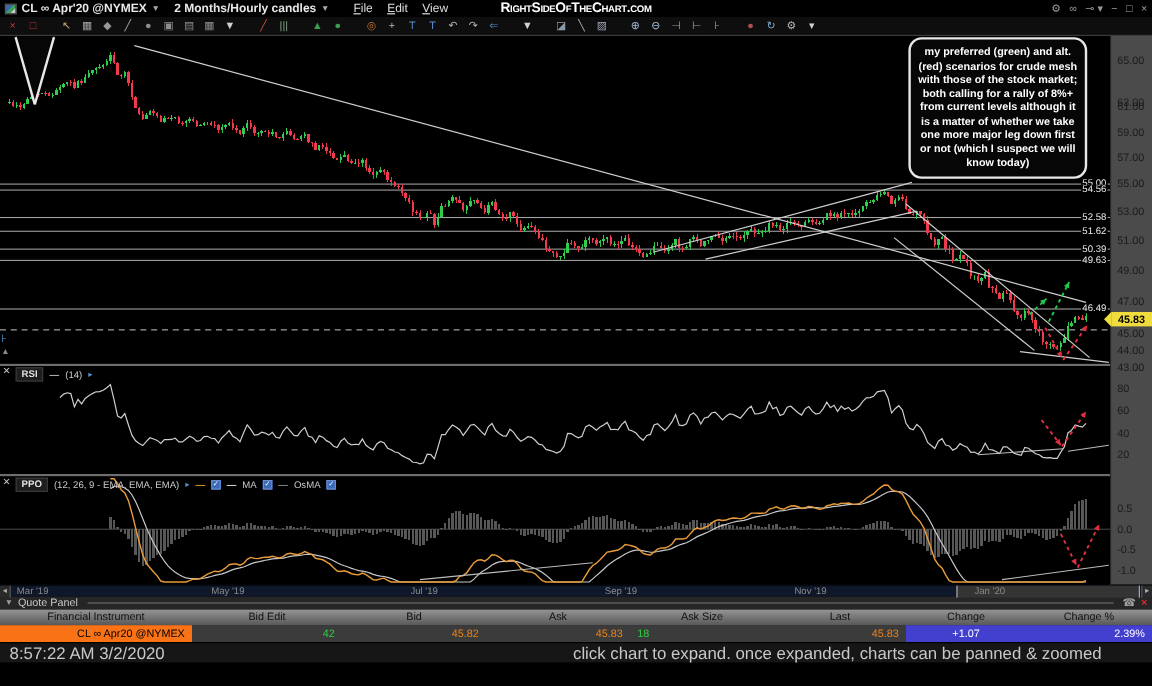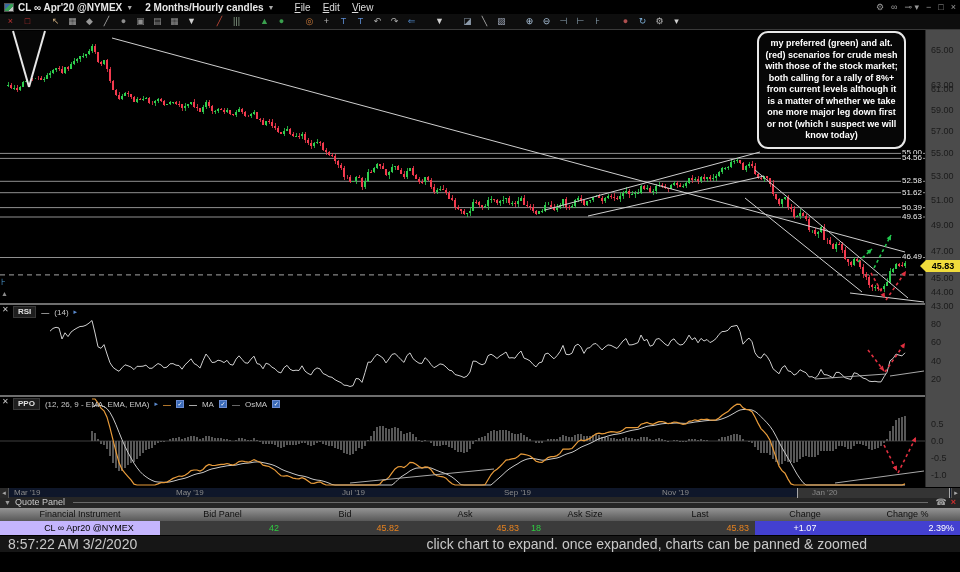--- a/index.html
+++ b/index.html
@@ -83,38 +83,39 @@
   .qp-x { color:#d03030; font-size:9px; font-weight:bold; }
   .qp-cols { height:13px; display:flex; background:linear-gradient(#949494,#585858);
              font-size:9px; color:#101010; line-height:13px; }
   .qp-cols div { text-align:center; }
   .qp-row { height:14px; display:flex; font-size:9px; line-height:14px; background:#3b3b3b; }
   .qcell { padding:0 6px; overflow:hidden; white-space:nowrap; }
 
   
   .statusbar { height:17px; background:#161616; color:#c8c8c8; font-size:14px; display:flex;
                align-items:center; padding:0 8px; border-top:1px solid #000; }
-  .sb-right { margin-left:auto; margin-right:85px; }
+  .sb-right { margin-left:auto; margin-right:34px; }
 </style>
 </head>
 <body>
 
 <div id="app">
 
   <div class="titlebar">
     <span class="app-icon"></span>
     <span class="sym">CL ∞ Apr'20 @NYMEX</span>
     <span class="caret">▼</span>
     <span class="tf">2 Months/Hourly candles</span>
     <span class="caret">▼</span>
     <nav class="menus">
         <span>File</span>
         <span>Edit</span>
         <span>View</span>
       </nav>
+    <div class="logo">RightSideOfTheChart.com</div>
     <div class="winicons">
         <span>⚙</span>
         <span>∞</span>
         <span>⊸ ▾</span>
         <span>−</span>
         <span>□</span>
         <span>×</span>
       </div>
   </div>
 
@@ -1165,30 +1166,30 @@
 
   <div class="qp-header">
     <span class="qp-collapse">▼</span>
     <span>Quote Panel</span>
     <span class="qp-line"></span>
     <span class="qp-bell">☎</span>
     <span class="qp-x">×</span>
   </div>
   <div class="qp-cols">
       <div style="width: 160px;">Financial Instrument</div>
-      <div style="width: 125px;">Bid Panel</div>
+      <div style="width: 125px;">Bid Edit</div>
       <div style="width: 120px;">Bid</div>
       <div style="width: 120px;">Ask</div>
       <div style="width: 120px;">Ask Size</div>
       <div style="width: 110px;">Last</div>
       <div style="width: 100px;">Change</div>
       <div style="width: 105px;">Change %</div>
     </div>
   <div class="qp-row">
-      <div class="qcell" style="width: 160px; text-align: center; color: rgb(0, 0, 0); background: #c4b5fd; padding-left: 24px;">CL ∞ Apr20 @NYMEX</div>
+      <div class="qcell" style="width: 160px; text-align: right; color: rgb(0, 0, 0); background: #f97316; padding-left: 24px;">CL ∞ Apr20 @NYMEX</div>
       <div class="qcell" style="width: 125px; text-align: right; color: rgb(46, 204, 64); background: rgb(59, 59, 59);">42</div>
       <div class="qcell" style="width: 120px; text-align: right; color: rgb(232, 130, 30); background: rgb(59, 59, 59);">45.82</div>
       <div class="qcell" style="width: 120px; text-align: right; color: rgb(232, 130, 30); background: rgb(59, 59, 59);">45.83</div>
       <div class="qcell" style="width: 120px; text-align: left; color: rgb(46, 204, 64); background: rgb(59, 59, 59);">18</div>
       <div class="qcell" style="width: 110px; text-align: right; color: rgb(232, 130, 30); background: rgb(59, 59, 59);">45.83</div>
       <div class="qcell" style="width: 100px; text-align: center; color: rgb(255, 255, 255); background: rgb(67, 64, 208);">+1.07</div>
       <div class="qcell" style="width: 105px; text-align: right; color: rgb(255, 255, 255); background: rgb(67, 64, 208);">2.39%</div>
     </div>
 
   <div class="statusbar">

